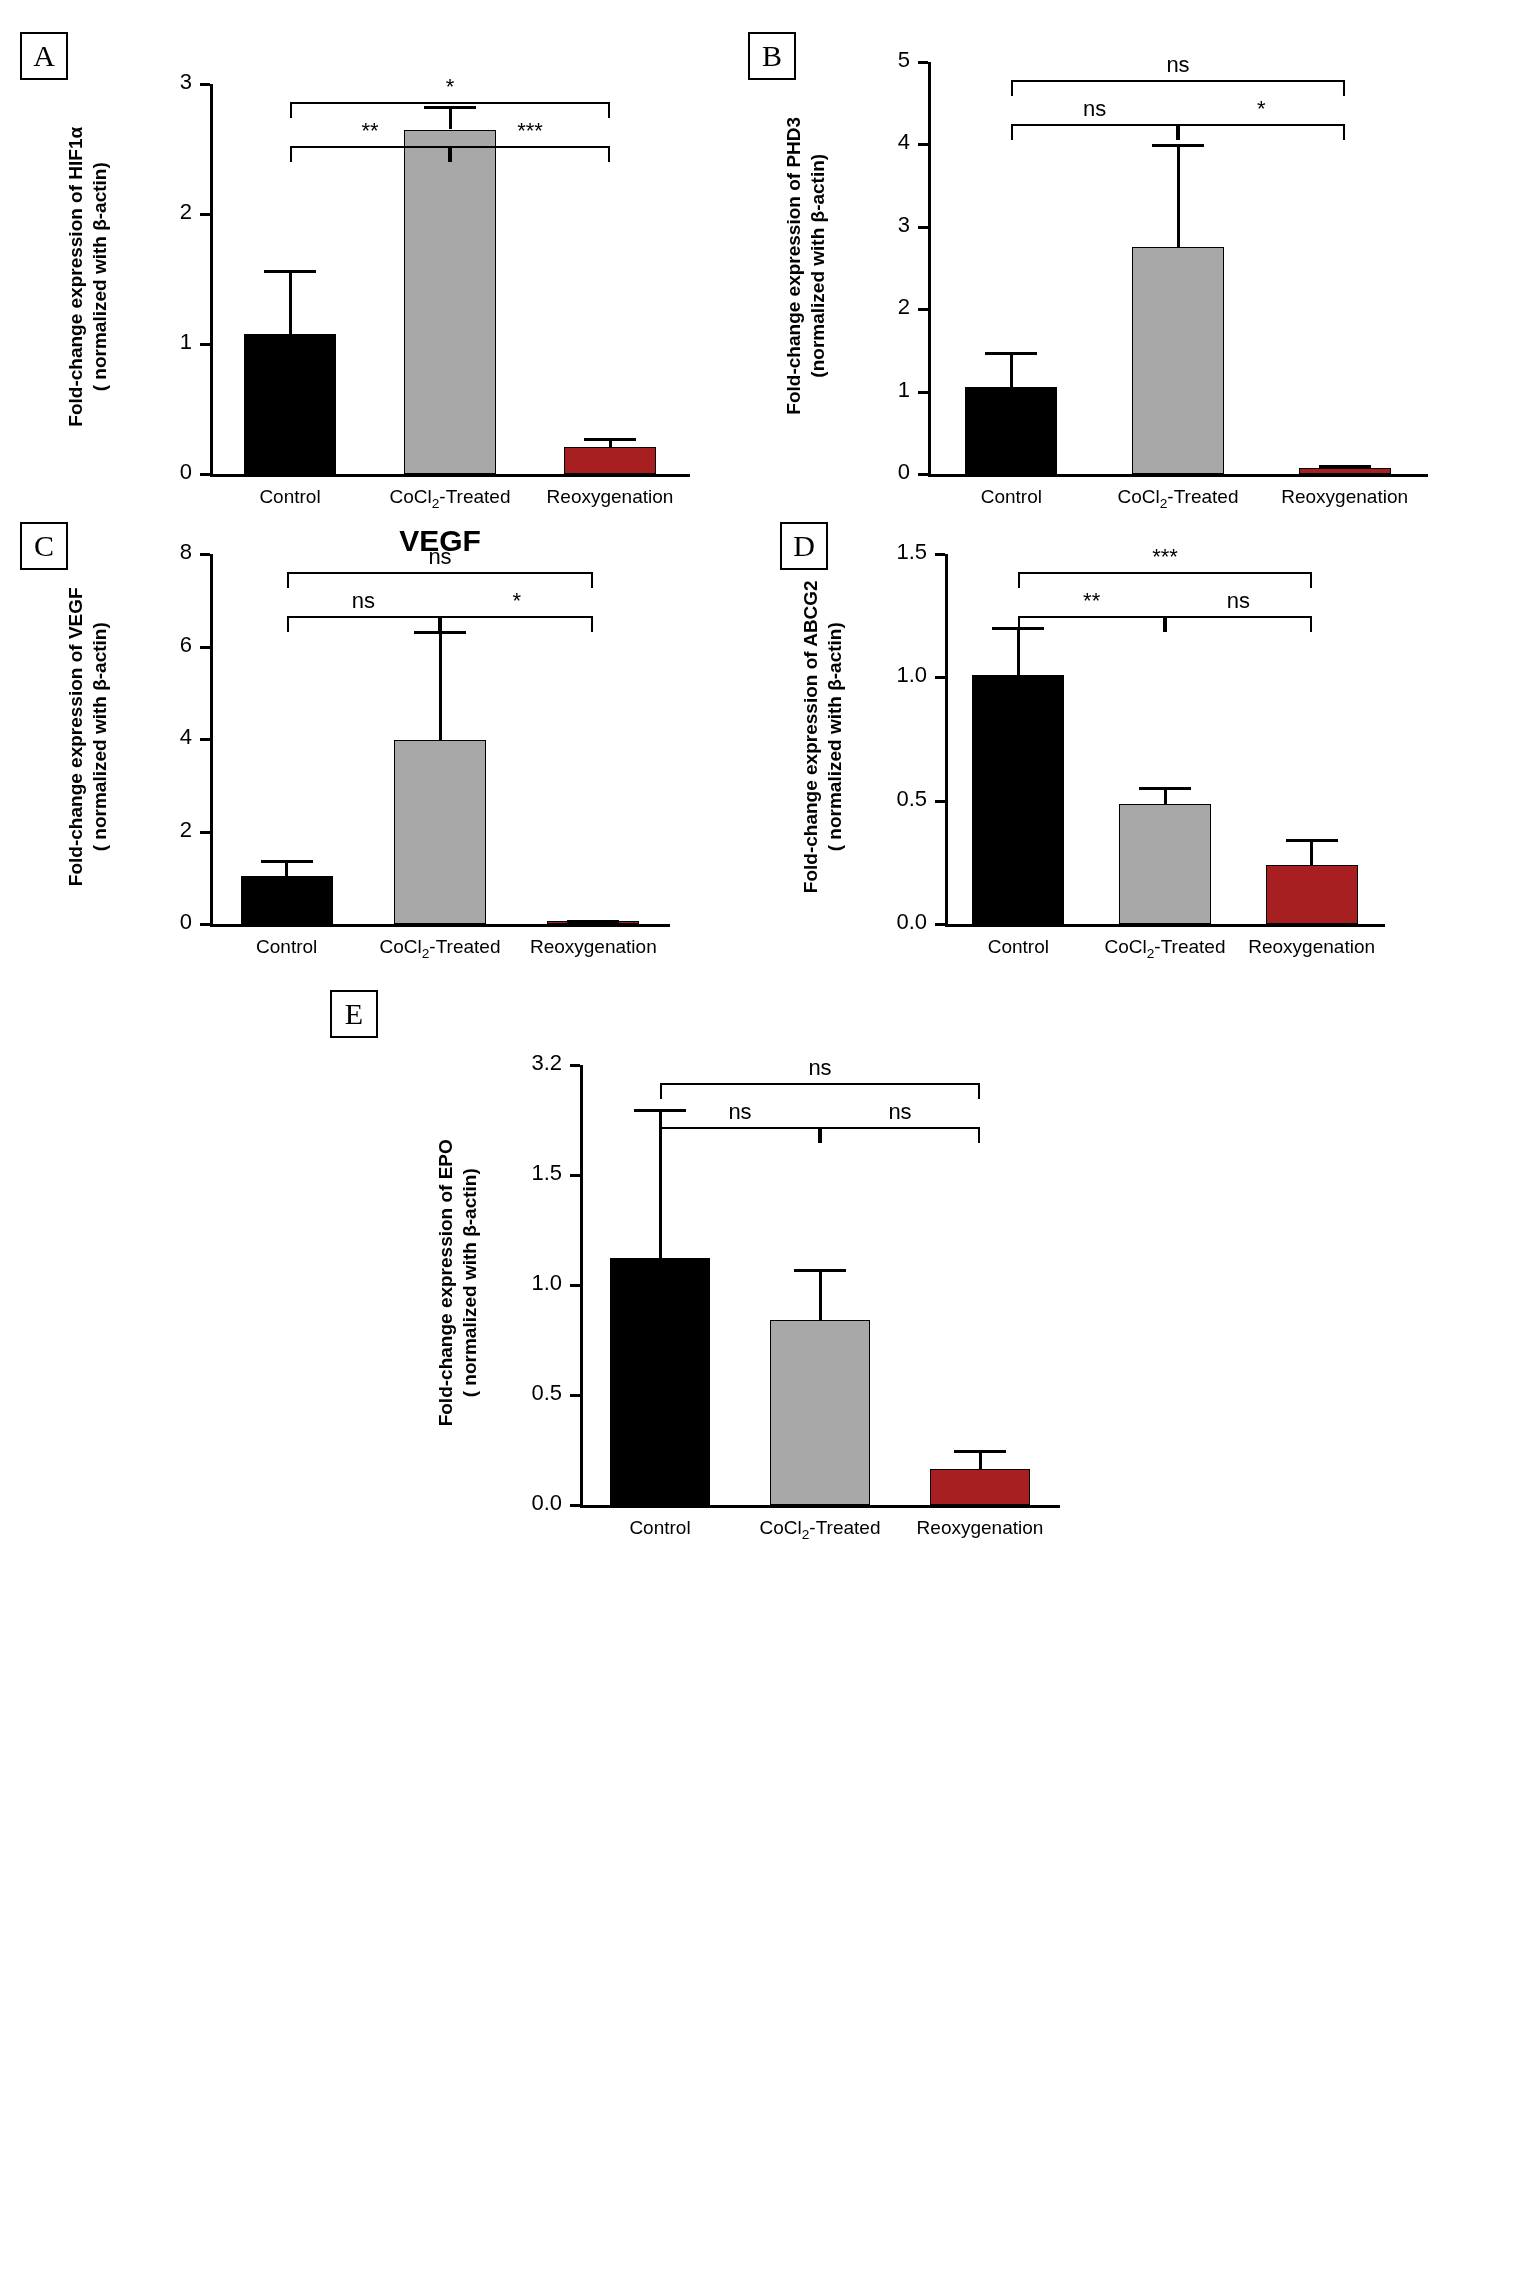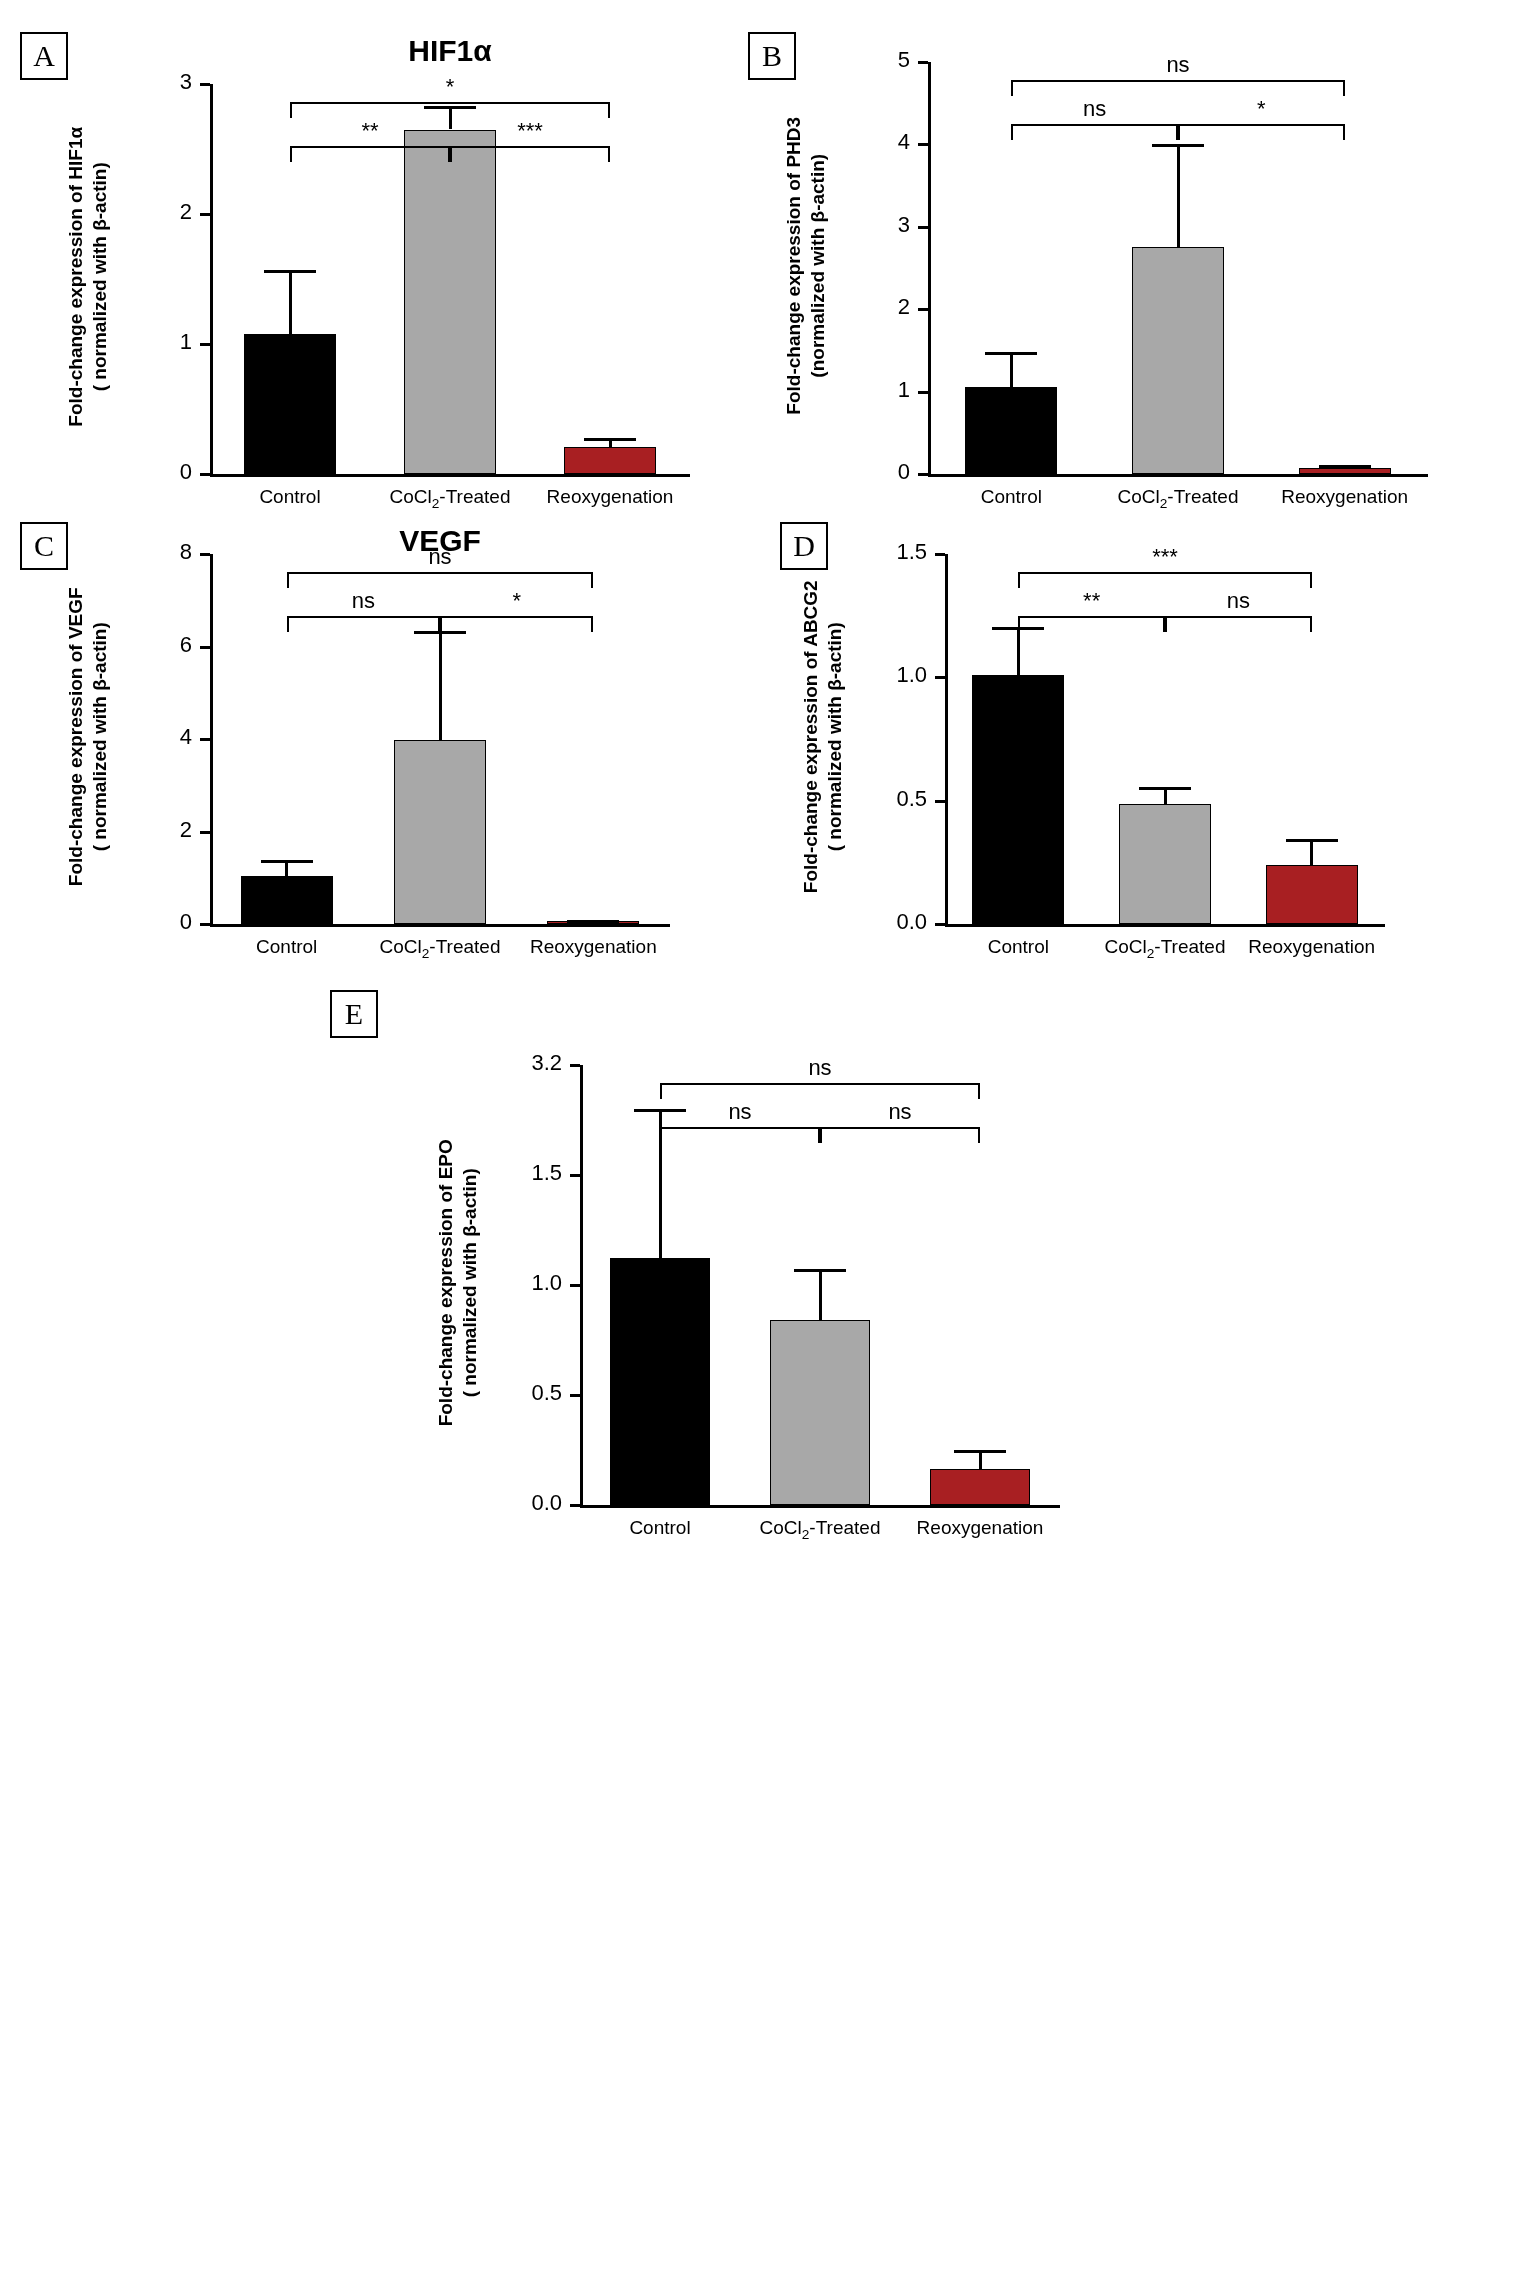--- a/index.html
+++ b/index.html
@@ -107,21 +107,20 @@
   }
   .sub { font-size: 0.72em; vertical-align: sub; }
 </style>
 </head>
 <body>
 
 <div class="figure">
 
 <div class="panel" style="left: 20px; top: 14px; width: 700px; height: 490px;">
       <div class="panel-letter" style="left: 0px; top: 18px;">A</div>
-      <div class="panel-title" style="left: 190px; top: 20px; width: 480px;">HIF1α</div>
       <div class="axis-line" style="left: 190px; top: 70px; width: 3px; height: 392px;"></div>
       <div class="axis-line" style="left: 190px; top: 460px; width: 480px; height: 3px;"></div>
       <div class="tick" style="left: 180px; top: 459px;"></div>
       <div class="ticklabel" style="left: 80px; top: 445px; width: 92px;">0</div>
       <div class="tick" style="left: 180px; top: 329px;"></div>
       <div class="ticklabel" style="left: 80px; top: 315px; width: 92px;">1</div>
       <div class="tick" style="left: 180px; top: 199px;"></div>
       <div class="ticklabel" style="left: 80px; top: 185px; width: 92px;">2</div>
       <div class="tick" style="left: 180px; top: 69px;"></div>
       <div class="ticklabel" style="left: 80px; top: 55px; width: 92px;">3</div>

